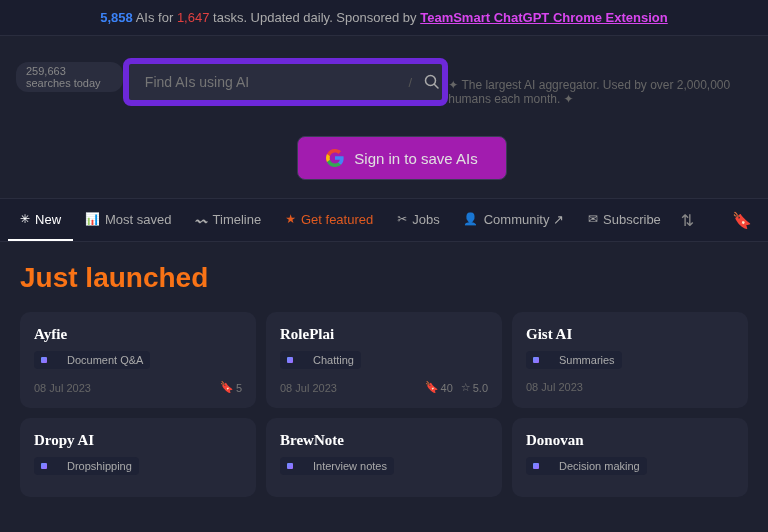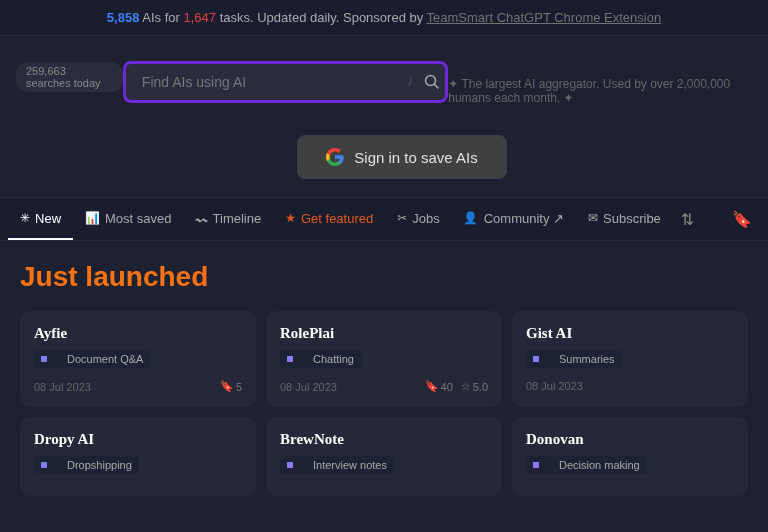--- a/index.html
+++ b/index.html
@@ -16,21 +16,21 @@
     .top-banner {
       background-color: #1a1d2e;
       text-align: center;
       padding: 10px 16px;
       font-size: 13px;
       color: #aaa;
       border-bottom: 1px solid #2a2d3e;
     }
     .top-banner .count-orange { color: #3b82f6; font-weight: 700; }
     .top-banner .count-red { color: #e04040; font-weight: 400; }
-    .top-banner a { color: #737373; text-decoration: underline; }
+    .top-banner a { color: #d946ef; text-decoration: underline; font-weight: bold; }
 
     
     .search-section {
       background-color: #1e2130;
       display: flex;
       align-items: center;
       padding: 22px 16px 16px;
     }
     .search-count-badge {
       background-color: #2a2d3e;
@@ -42,21 +42,21 @@
     }
     .search-bar-wrapper {
       position: relative;
       width: 440px;
       display: flex;
       align-items: center;
     }
     .search-bar {
       width: 100%;
       background-color: #2a2d3e;
-      border: 3px solid #6d28d9;
+      border: 6px solid #6d28d9;
       border-radius: 8px;
       padding: 10px 44px 10px 16px;
       font-size: 14px;
       color: #ef4444;
       outline: none;
     }
     .search-shortcut {
       position: absolute;
       right: 36px;
       color: #555;
@@ -79,21 +79,21 @@
       color: #666;
     }
 
     
     .signin-section {
       display: flex;
       justify-content: center;
       margin: 14px 0 18px;
     }
     .signin-btn {
-      background-color: #404040;
+      background-color: #a21caf;
       border: 1px solid #3a3d55;
       border-radius: 8px;
       padding: 12px 28px;
       color: #e0e0e0;
       font-size: 15px;
       cursor: pointer;
       display: flex;
       align-items: center;
       gap: 10px;
       margin-left: 36px;

